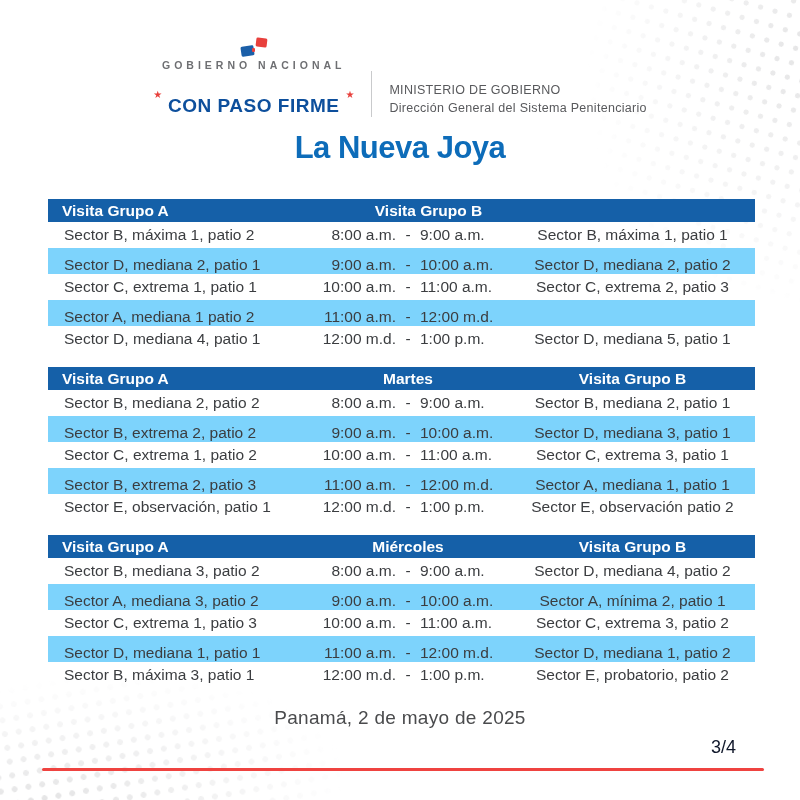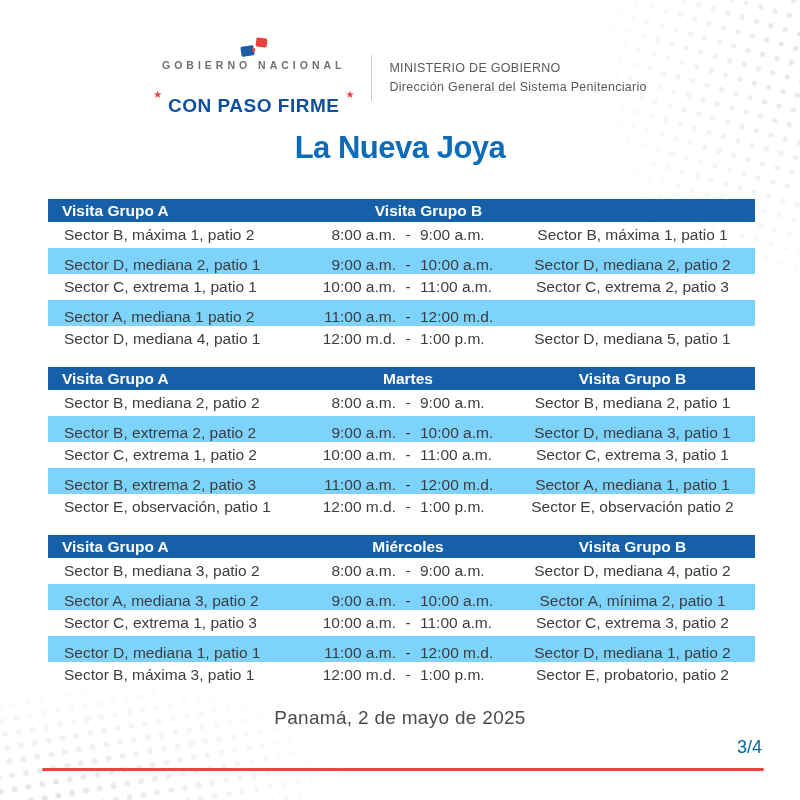--- a/index.html
+++ b/index.html
@@ -14,21 +14,21 @@
     -webkit-mask-image:radial-gradient(ellipse at 78% 22%, rgba(0,0,0,.95), transparent 72%);
             mask-image:radial-gradient(ellipse at 78% 22%, rgba(0,0,0,.95), transparent 72%);}
   .ht-bl{bottom:-30px;left:-40px;width:380px;height:170px;
     background-image:radial-gradient(#dfdfe0 2.6px, transparent 3.2px);
     background-size:14px 14px;transform:rotate(-10deg);
     -webkit-mask-image:radial-gradient(ellipse at 14% 82%, rgba(0,0,0,.95), transparent 70%);
             mask-image:radial-gradient(ellipse at 14% 82%, rgba(0,0,0,.95), transparent 70%);}
 
   
   .hdr{position:absolute;top:38px;left:0;width:100%;display:flex;justify-content:center;
-       align-items:center;gap:17px;}
+       align-items:flex-end;gap:17px;}
   .logo-left{display:flex;flex-direction:column;align-items:center;}
   .flag{position:relative;width:34px;height:19px;margin-bottom:2px;}
   .flag .b{position:absolute;left:4px;top:8px;width:13px;height:10px;background:#1b5fa8;
            transform:rotate(-8deg);border-radius:1.5px;}
   .flag .r{position:absolute;left:19px;top:0;width:11px;height:9px;background:#e8403c;
            transform:rotate(7deg);border-radius:1.5px;}
   .flag .d{position:absolute;left:15px;top:10px;width:3.5px;height:3.5px;background:#e8403c;
            border-radius:1px;}
   .gob{font-size:10.5px;font-weight:bold;letter-spacing:4px;color:#6e6f72;white-space:nowrap;}
   .cpf{display:flex;align-items:center;gap:6px;margin-top:1px;}
@@ -57,21 +57,21 @@
   .c-a{width:258px;padding-left:16px;box-sizing:border-box;text-align:left;white-space:nowrap;}
   .c-time{width:204px;display:flex;justify-content:center;white-space:nowrap;}
   .c-time .ts{width:88px;text-align:right;}
   .c-time .td{width:24px;text-align:center;}
   .c-time .te{width:88px;text-align:left;}
   .c-b{width:245px;text-align:center;white-space:nowrap;}
 
   
   .date-line{position:absolute;top:707px;left:0;width:100%;text-align:center;
              font-size:19px;color:#4a4b4d;letter-spacing:.3px;}
-  .page-num{position:absolute;top:737px;right:38px;font-size:18px;color:#0369a1;}
+  .page-num{position:absolute;top:737px;right:64px;font-size:18px;color:#0f172a;}
   .red-rule{position:absolute;top:768px;left:42px;width:722px;height:2.5px;
             background:#ef4340;border-radius:2px;}
 </style>
 </head>
 <body>
 
 <div class="page">
 
   <div class="ht ht-tr"></div>
   <div class="ht ht-bl"></div>

